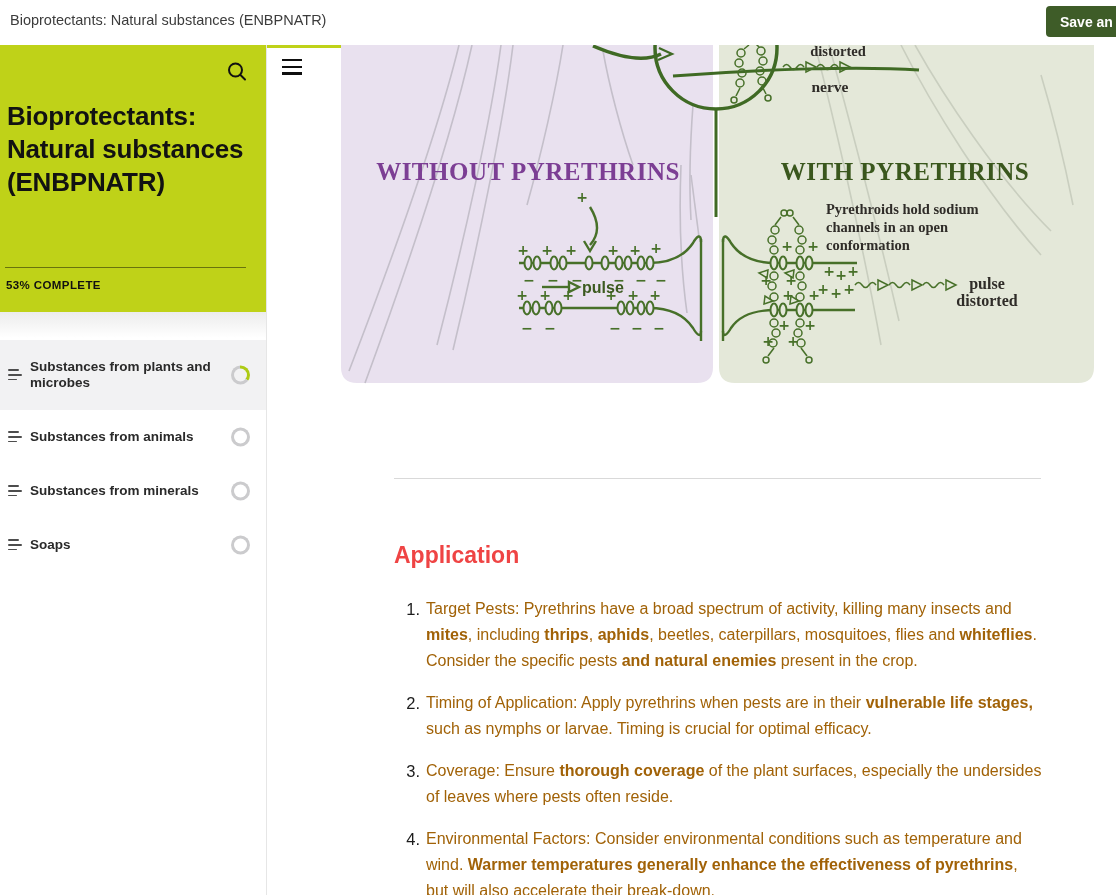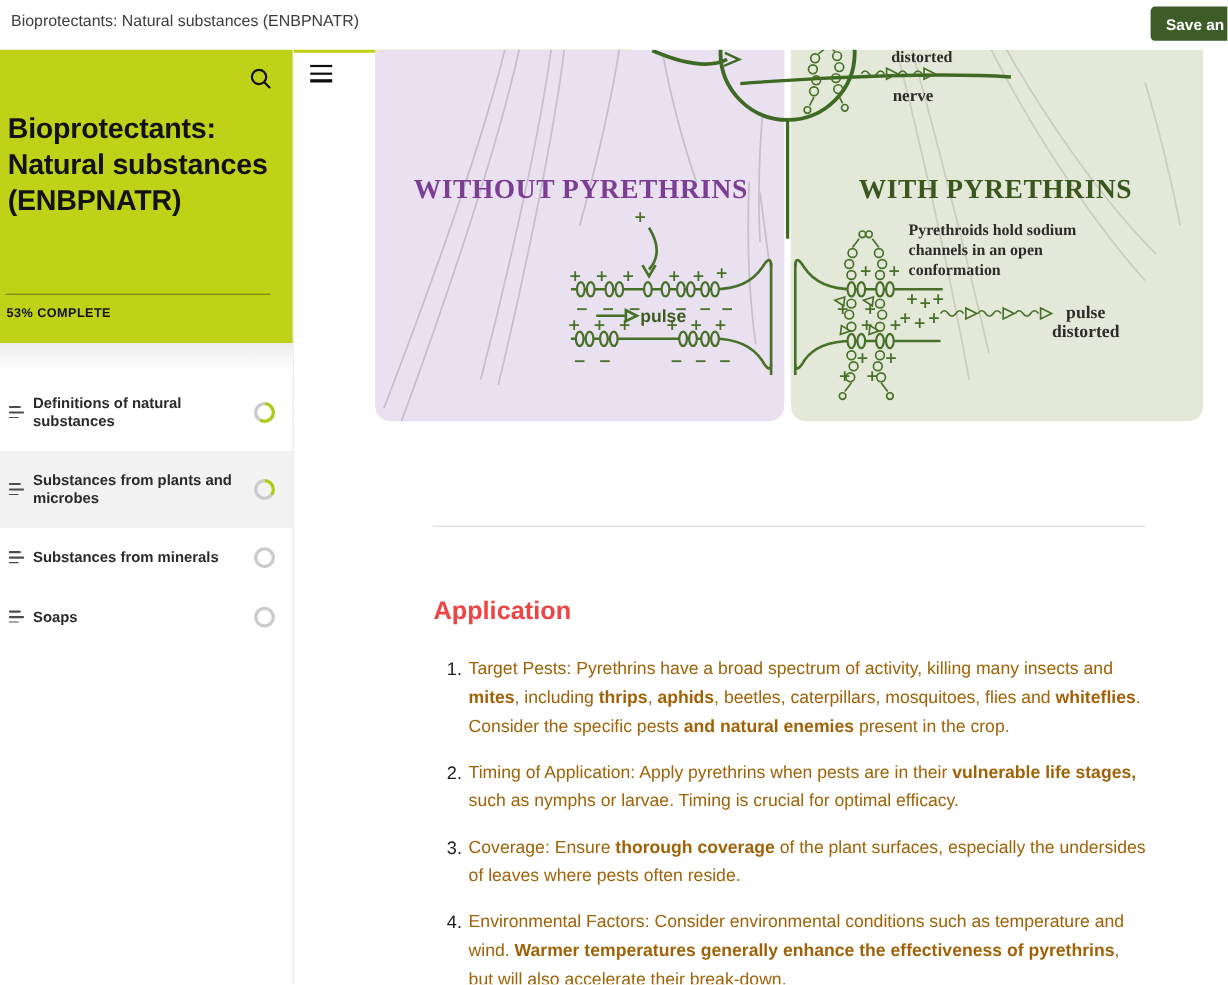--- a/index.html
+++ b/index.html
@@ -84,37 +84,37 @@
         <svg width="26" height="26" viewBox="0 0 26 26">
           <circle cx="11.5" cy="11" r="6.5" fill="none" stroke="#111" stroke-width="2"></circle>
           <line x1="16.5" y1="16" x2="21" y2="20.5" stroke="#111" stroke-width="2" stroke-linecap="round"></line>
         </svg>
       </button>
       <h1 class="course-title">Bioprotectants: Natural substances (ENBPNATR)</h1>
       <hr class="head-divider">
       <div class="progress-label">53% COMPLETE</div>
     </div>
     <nav class="nav">
-        <div class="nav-item">
-          <span class="nav-icon">
-            <i></i>
-            <i></i>
-            <i></i>
-          </span>
-          <span class="nav-label">Definitions of natural substances</span>
-          <span class="ring" style="--p: 58;"></span>
-        </div>
         <div class="nav-item selected">
           <span class="nav-icon">
             <i></i>
             <i></i>
             <i></i>
           </span>
           <span class="nav-label">Substances from plants and microbes</span>
           <span class="ring" style="--p: 35;"></span>
+        </div>
+        <div class="nav-item">
+          <span class="nav-icon">
+            <i></i>
+            <i></i>
+            <i></i>
+          </span>
+          <span class="nav-label">Substances from animals</span>
+          <span class="ring" style="--p: 0;"></span>
         </div>
         <div class="nav-item">
           <span class="nav-icon">
             <i></i>
             <i></i>
             <i></i>
           </span>
           <span class="nav-label">Substances from minerals</span>
           <span class="ring" style="--p: 0;"></span>
         </div>

